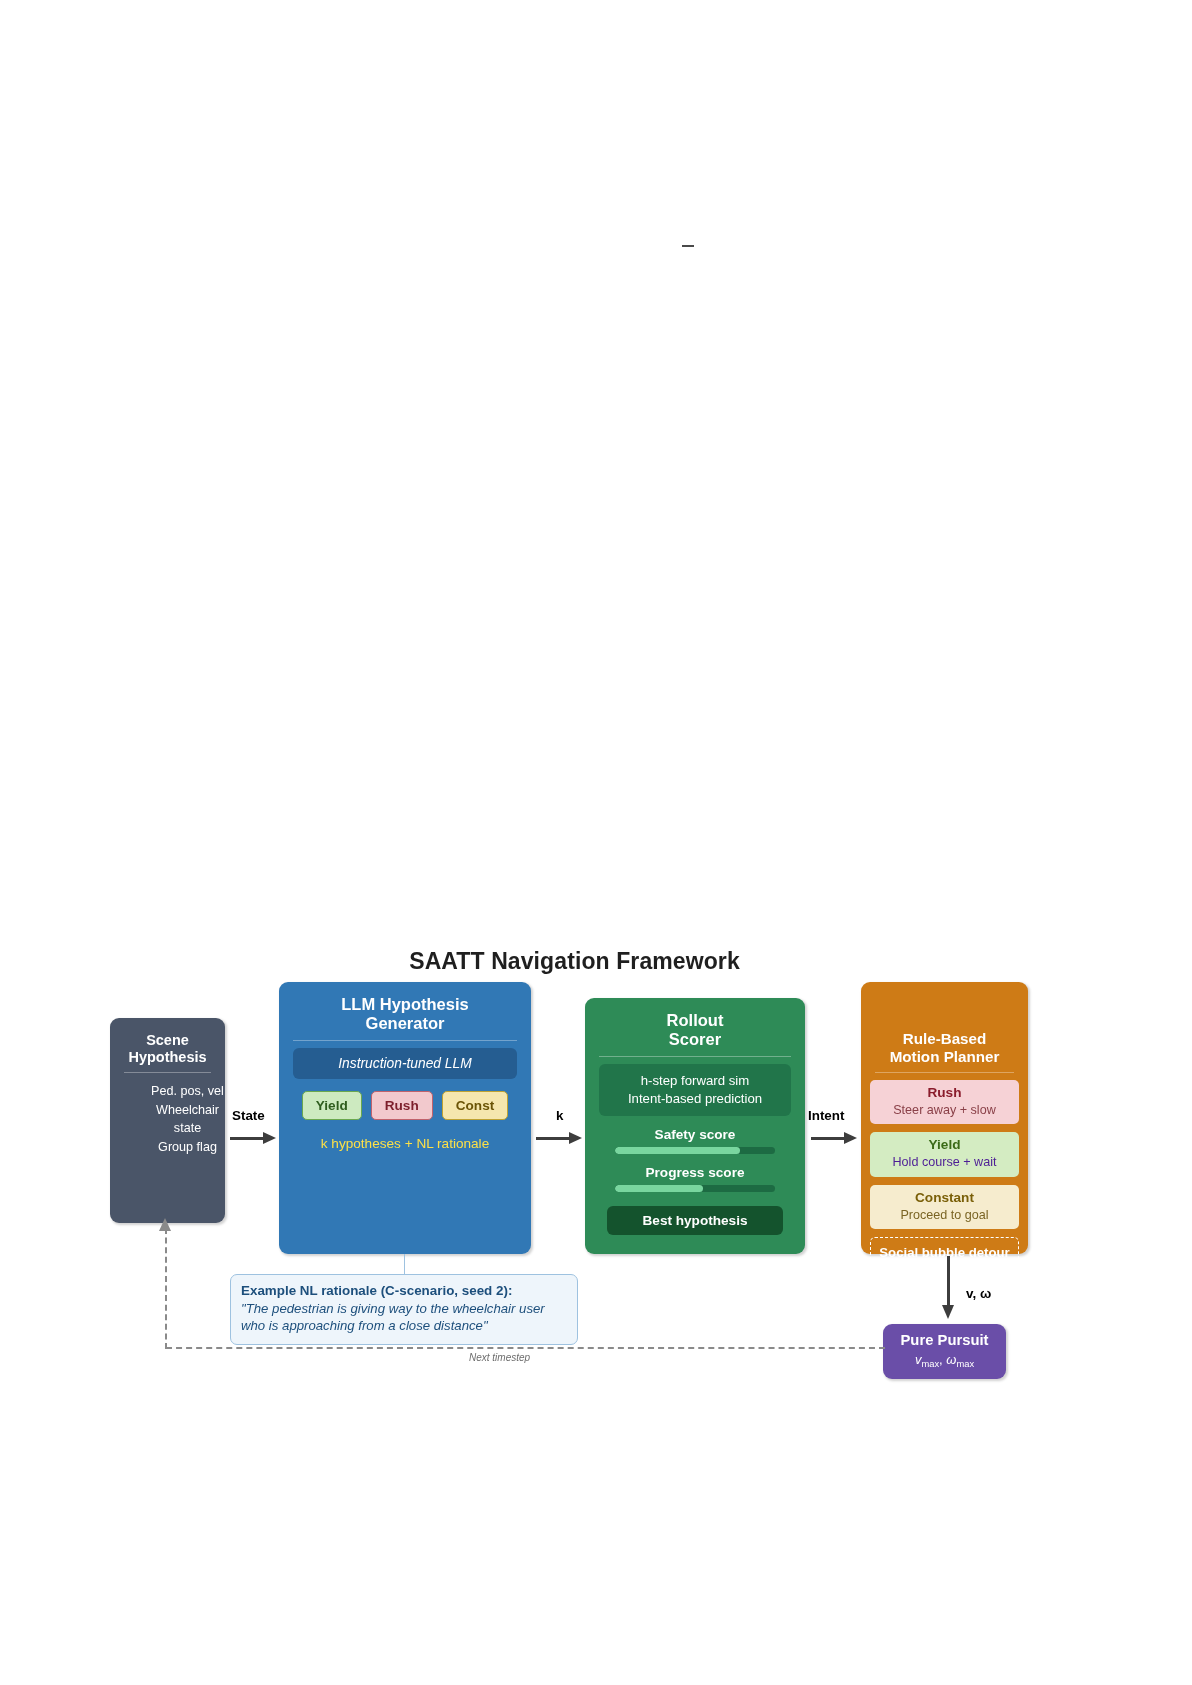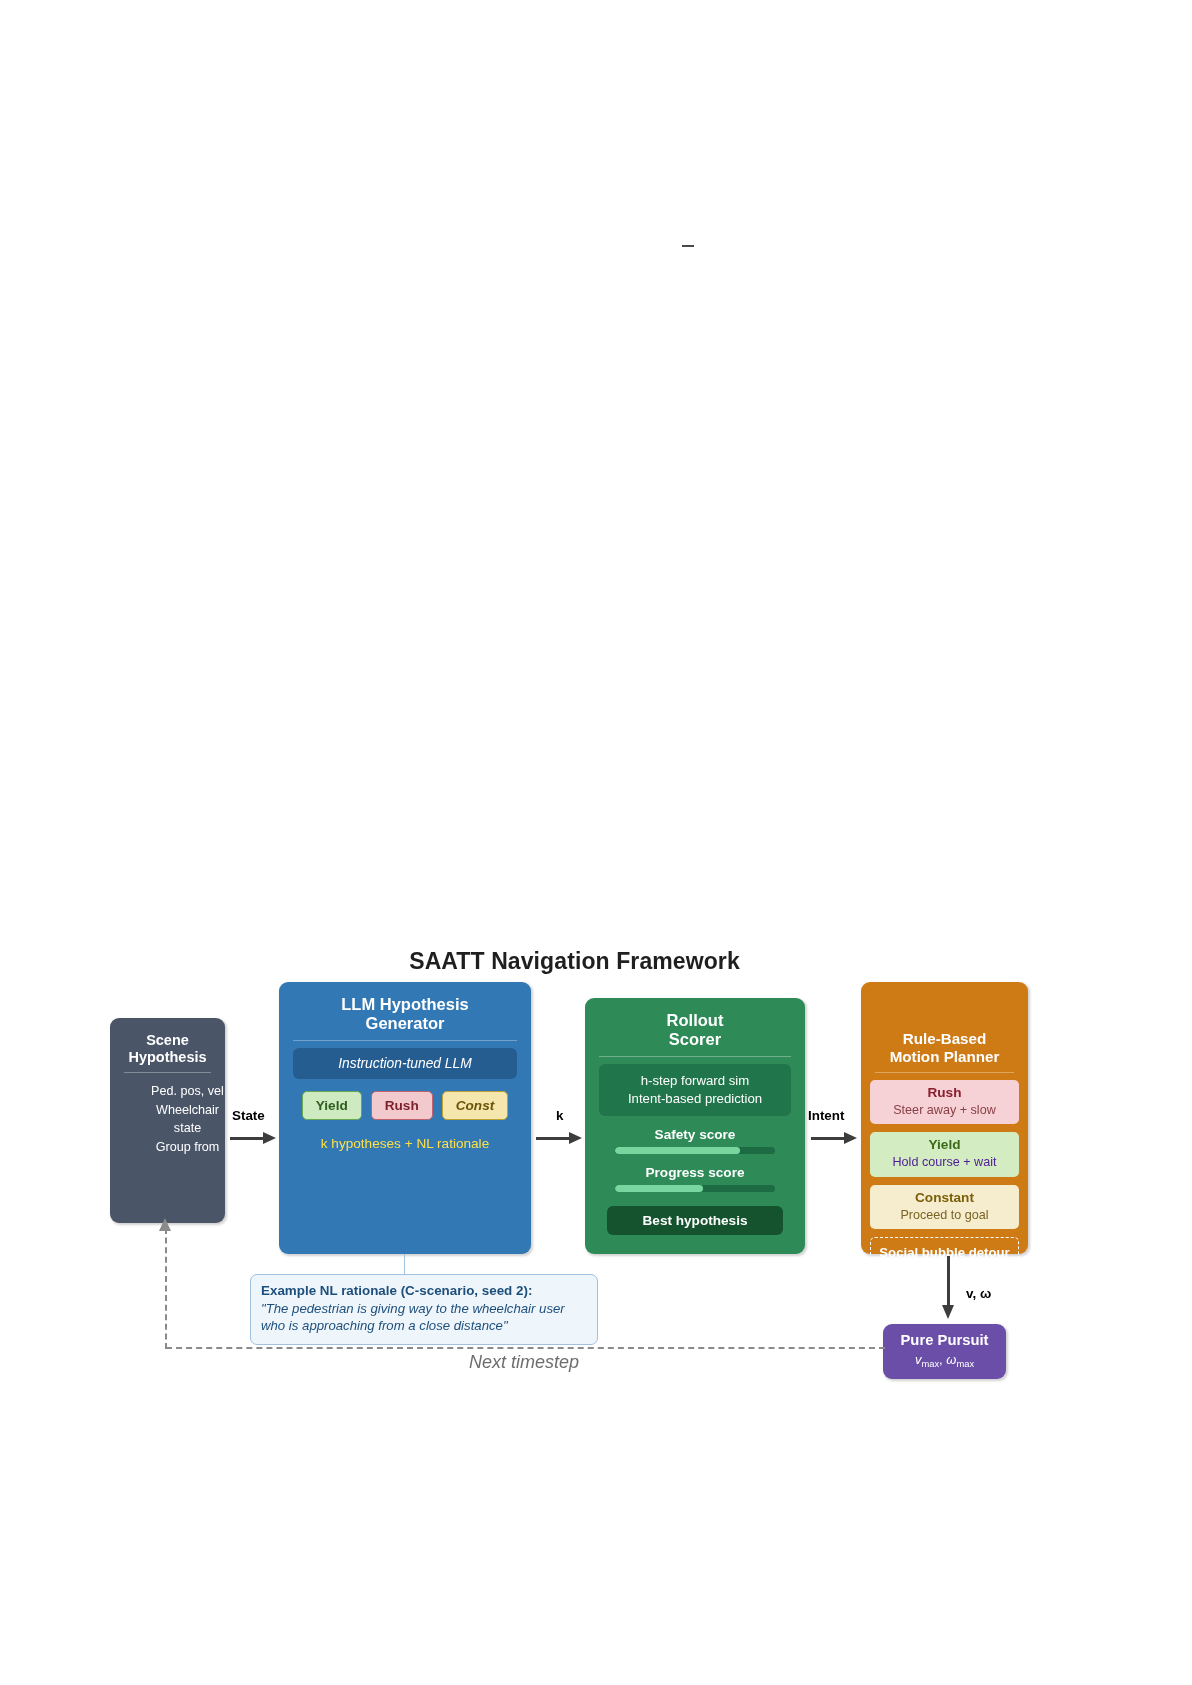--- a/index.html
+++ b/index.html
@@ -127,21 +127,21 @@
   }
   .chip {
     box-sizing: border-box;
     border-radius: 5px;
     padding: 6px 13px;
     font-size: 13.6px;
     font-weight: bold;
   }
   .chip-yield  { background: #cdeac0; border: 1.3px solid #6aa84f; color: #2f5d1e; }
   .chip-rush   { background: #f2c9cd; border: 1.3px solid #c0626c; color: #7d1f2b; }
-  .chip-const  { background: #f5e6ae; border: 1.3px solid #bfa232; color: #6b5407; font-style: italic; }
+  .chip-const  { background: #f5e6ae; border: 1.3px solid #bfa232; color: #6b5407; }
   #llm-footer {
     text-align: center;
     color: #fde047;
     font-size: 13.6px;
     margin-top: 16px;
   }
 
   
   #rollout-scorer {
     left: 477px;
@@ -263,21 +263,20 @@
   #nl-rationale {
     position: absolute;
     left: 122px;
     top: 336px;
     width: 348px;
     box-sizing: border-box;
     background: #eef5fb;
     border: 1.3px solid #9ec2e0;
     border-radius: 7px;
     padding: 8px 10px 9px 10px;
-    margin-left: 20px;
   }
   #nl-rationale .nl-head {
     font-size: 13.4px;
     font-weight: bold;
     color: #1d4f7c;
   }
   #nl-rationale .nl-quote {
     font-size: 13.2px;
     font-style: italic;
     color: #1d4f7c;
@@ -361,21 +360,21 @@
     width: 0;
     height: 0;
     border-left: 6px solid transparent;
     border-right: 6px solid transparent;
     border-bottom: 13px solid #8a8a8a;
   }
   #feedback-label {
     position: absolute;
     left: 361px;
     top: 414px;
-    font-size: 18px;
+    font-size: 10px;
     font-style: italic;
     color: #6d6d6d;
   }
 
   
   #nl-stem {
     position: absolute;
     left: 296px;
     top: 316px;
     height: 20px;
@@ -396,21 +395,21 @@
 
   <div class="node" id="scene-observation">
     <div class="node-title">
       <span>Scene</span><br>
       <span>Hypothesis</span>
     </div>
     <div class="hr"></div>
     <div class="scene-lines">
       <div>Ped. pos, vel</div>
       <div>Wheelchair state</div>
-      <div>Group from</div>
+      <div>Group flag</div>
     </div>
   </div>
 
   <div class="arrow-label" style="left:124px; top:170px;">State</div>
   <div class="h-arrow" style="left:122px; top:194px; width:46px;">
     <div class="shaft" style="width:34px;"></div>
     <div class="head" style="left:33px;"></div>
   </div>
 
   <div class="node" id="llm-generator">

